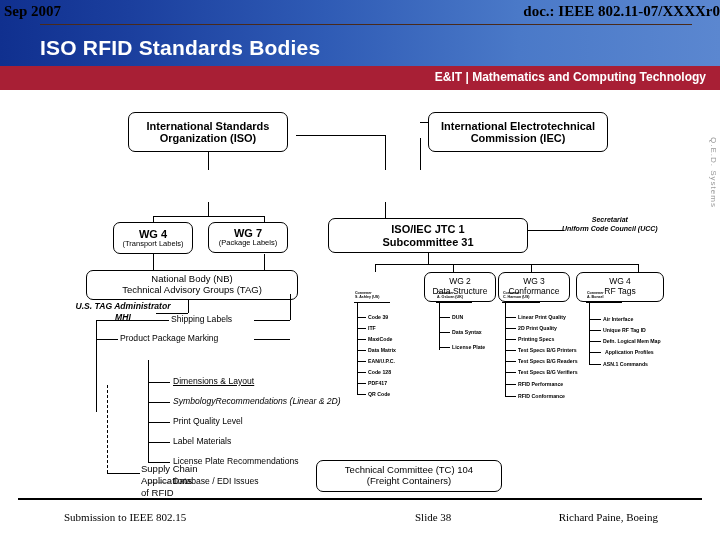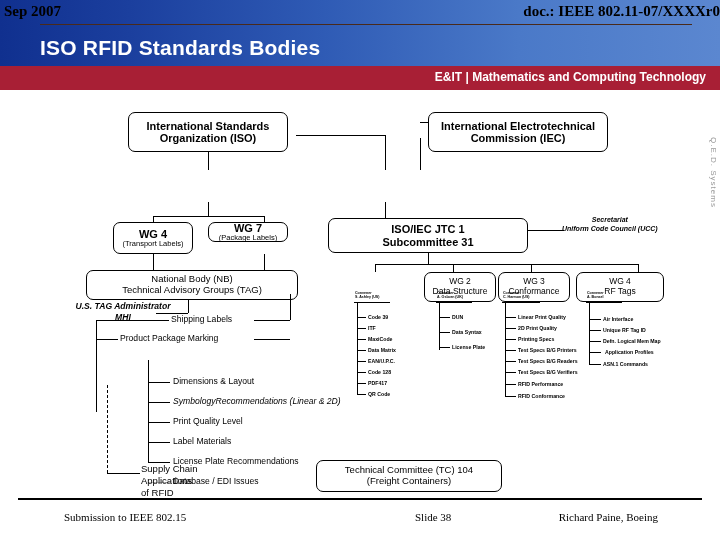--- a/index.html
+++ b/index.html
@@ -137,21 +137,21 @@
     <div class="t1" style="font-size:11px;">Commission (IEC)</div>
   </div>
 
 
 
   <div class="box" style="left:85px;top:132px;width:80px;height:32px;">
     <div class="t1" style="font-size:11px;">WG 4</div>
     <div class="t2" style="font-size:7.5px;">(Transport Labels)</div>
   </div>
 
-  <div class="box" style="left:180px;top:132px;width:80px;height:20px;">
+  <div class="box" style="left:180px;top:132px;width:80px;height:31px;">
     <div class="t1" style="font-size:11px;">WG 7</div>
     <div class="t2" style="font-size:7.5px;">(Package Labels)</div>
   </div>
 
   <div class="box" style="left:300px;top:128px;width:200px;height:35px;">
     <div class="t1" style="font-size:11px;">ISO/IEC JTC 1</div>
     <div class="t1" style="font-size:11px;">Subcommittee 31</div>
   </div>
 
   <div class="lbl" style="left:534px;top:125px;text-align:center;font-size:7px;font-style:italic;font-weight:bold;line-height:1.3;">
@@ -183,21 +183,21 @@
   <div class="leafitemL" style="left:92px;top:243px;">Product Package Marking</div>
 
   <div class="ln lnv" style="left:120px;top:270px;height:103px;"></div>
   <div class="ln lnh" style="left:120px;top:292px;width:22px;"></div>
   <div class="ln lnh" style="left:120px;top:312px;width:22px;"></div>
   <div class="ln lnh" style="left:120px;top:332px;width:22px;"></div>
   <div class="ln lnh" style="left:120px;top:352px;width:22px;"></div>
   <div class="ln lnh" style="left:120px;top:372px;width:22px;"></div>
   <div class="ln lnh" style="left:120px;top:392px;width:22px;background:#b5b5b5;"></div>
 
-  <div class="leafitemL" style="left:145px;top:286px;">Dimensions &amp; Layout</div>
+  <div class="leafitemL" style="left:145px;top:286px;text-decoration:underline;">Dimensions &amp; Layout</div>
   <div class="leafitemL" style="left:145px;top:306px;font-style:italic;">SymbologyRecommendations (Linear &amp; 2D)</div>
   <div class="leafitemL" style="left:145px;top:326px;">Print Quality Level</div>
   <div class="leafitemL" style="left:145px;top:346px;">Label Materials</div>
   <div class="leafitemL" style="left:145px;top:366px;">License Plate Recommendations</div>
   <div class="leafitemL" style="left:145px;top:386px;">Database / EDI Issues</div>
 
   <div style="position:absolute;left:79px;top:295px;width:0;height:88px;border-left:1.4px dashed #000;"></div>
   <div class="ln lnh" style="left:79px;top:383px;width:33px;"></div>
   <div class="lbl" style="left:113px;top:373px;font-size:9.5px;line-height:1.25;">
     <div>Supply Chain</div>

